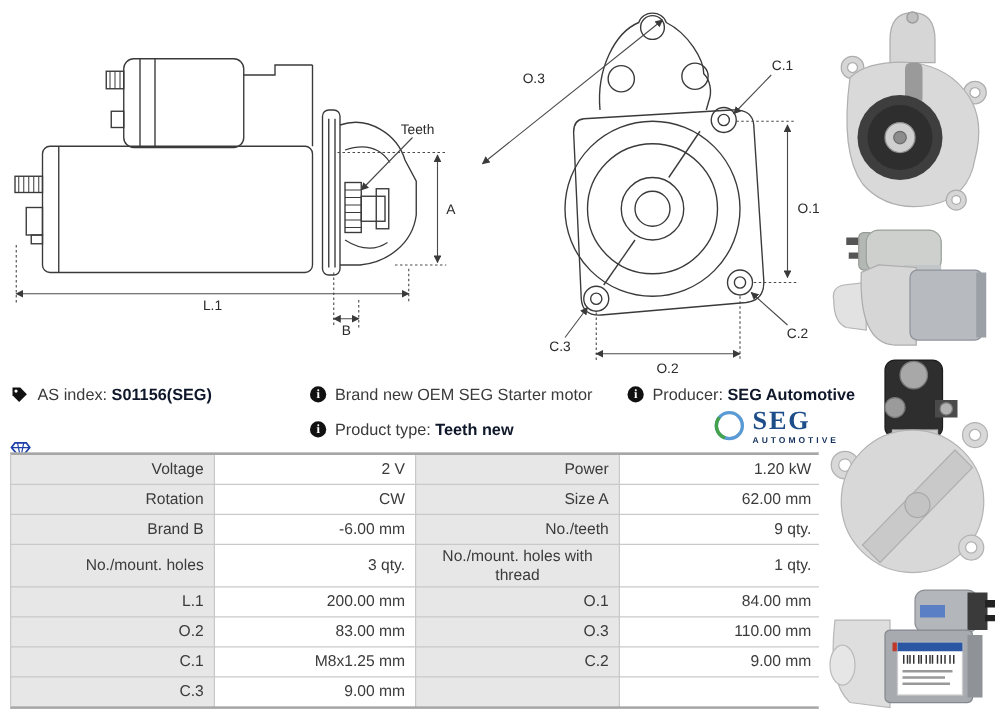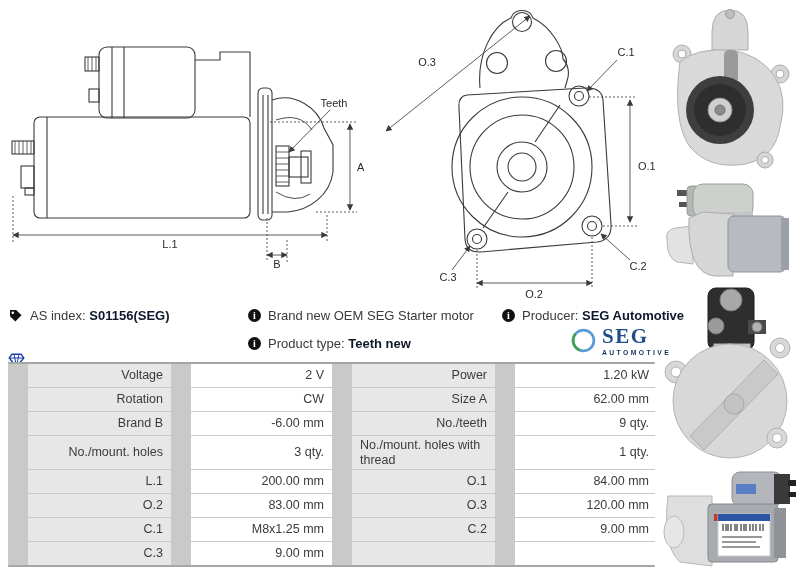--- a/index.html
+++ b/index.html
@@ -25,22 +25,22 @@
   .seg-logo .txt{display:flex;flex-direction:column;align-items:flex-start;}
   .seg-word{font-size:21px;font-weight:bold;color:#1d4e89;letter-spacing:1.5px;line-height:.95;font-family:Liberation Serif, serif;}
   .seg-sub{font-size:6.8px;font-weight:bold;color:#16325c;letter-spacing:2.4px;margin-top:2px;}
   
   .spec-table{position:absolute;left:8px;top:362px;width:645px;display:grid;
               grid-template-columns:162px 160px 162px 161px;
               grid-template-rows:23px 23px 23px 33px 23px 23px 23px 23px;
               gap:1px;background:#c9c9c9;border:1px solid #c9c9c9;
               border-top:2px solid #a6a6a6;border-bottom:2px solid #a6a6a6;
               font-size:12.5px;color:#3b3b3b;}
-  .cell{display:flex;align-items:center;justify-content:flex-end;text-align:left;
-        padding:0 8px;background:#fff;line-height:1.15;margin-left:19px;}
+  .cell{display:flex;align-items:center;justify-content:flex-end;text-align:center;
+        padding:0 8px;background:#fff;line-height:1.15;}
   .cell.lbl{background:#e7e7e7;}
 </style>
 </head>
 <body>
 
 <div class="page">
 
   <div class="drawings">
     <svg width="665" height="302" viewBox="0 0 665 302">
       <defs>
@@ -285,21 +285,21 @@
     <div class="cell">1 qty.</div>
 
     <div class="cell lbl">L.1</div>
     <div class="cell">200.00 mm</div>
     <div class="cell lbl">O.1</div>
     <div class="cell">84.00 mm</div>
 
     <div class="cell lbl">O.2</div>
     <div class="cell">83.00 mm</div>
     <div class="cell lbl">O.3</div>
-    <div class="cell">120.00 mm</div>
+    <div class="cell">110.00 mm</div>
 
     <div class="cell lbl">C.1</div>
     <div class="cell">M8x1.25 mm</div>
     <div class="cell lbl">C.2</div>
     <div class="cell">9.00 mm</div>
 
     <div class="cell lbl">C.3</div>
     <div class="cell">9.00 mm</div>
     <div class="cell lbl"></div>
     <div class="cell"></div>

